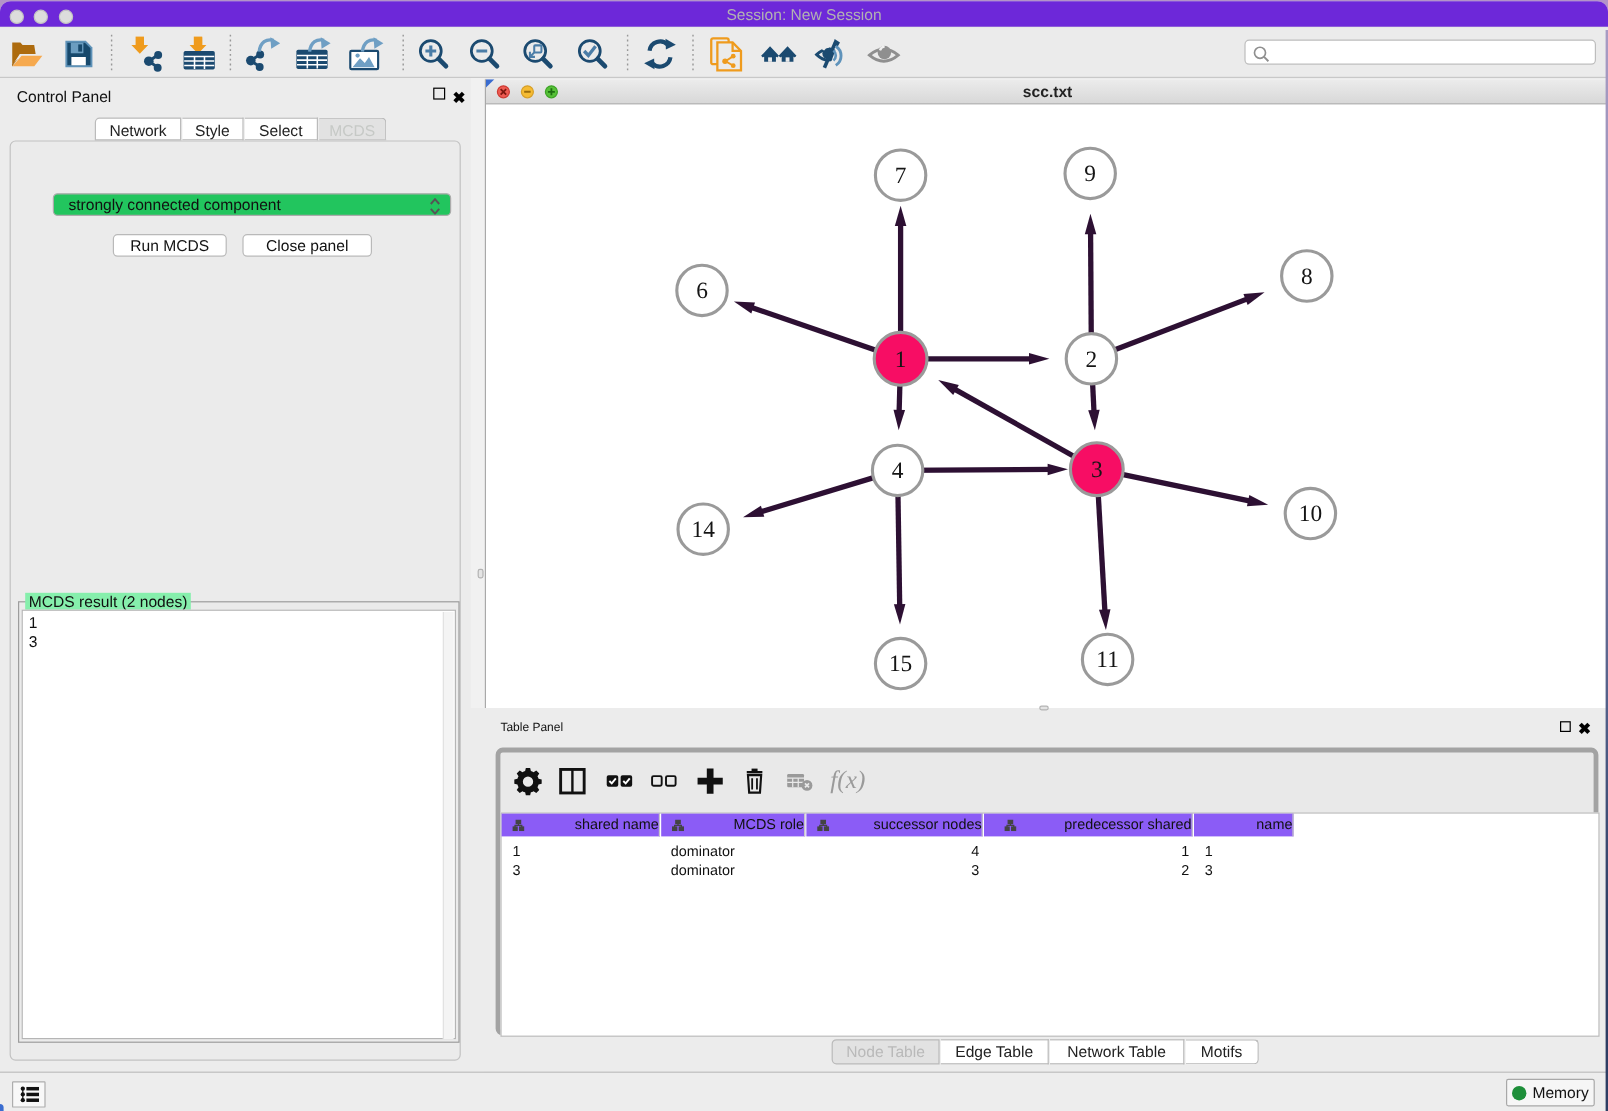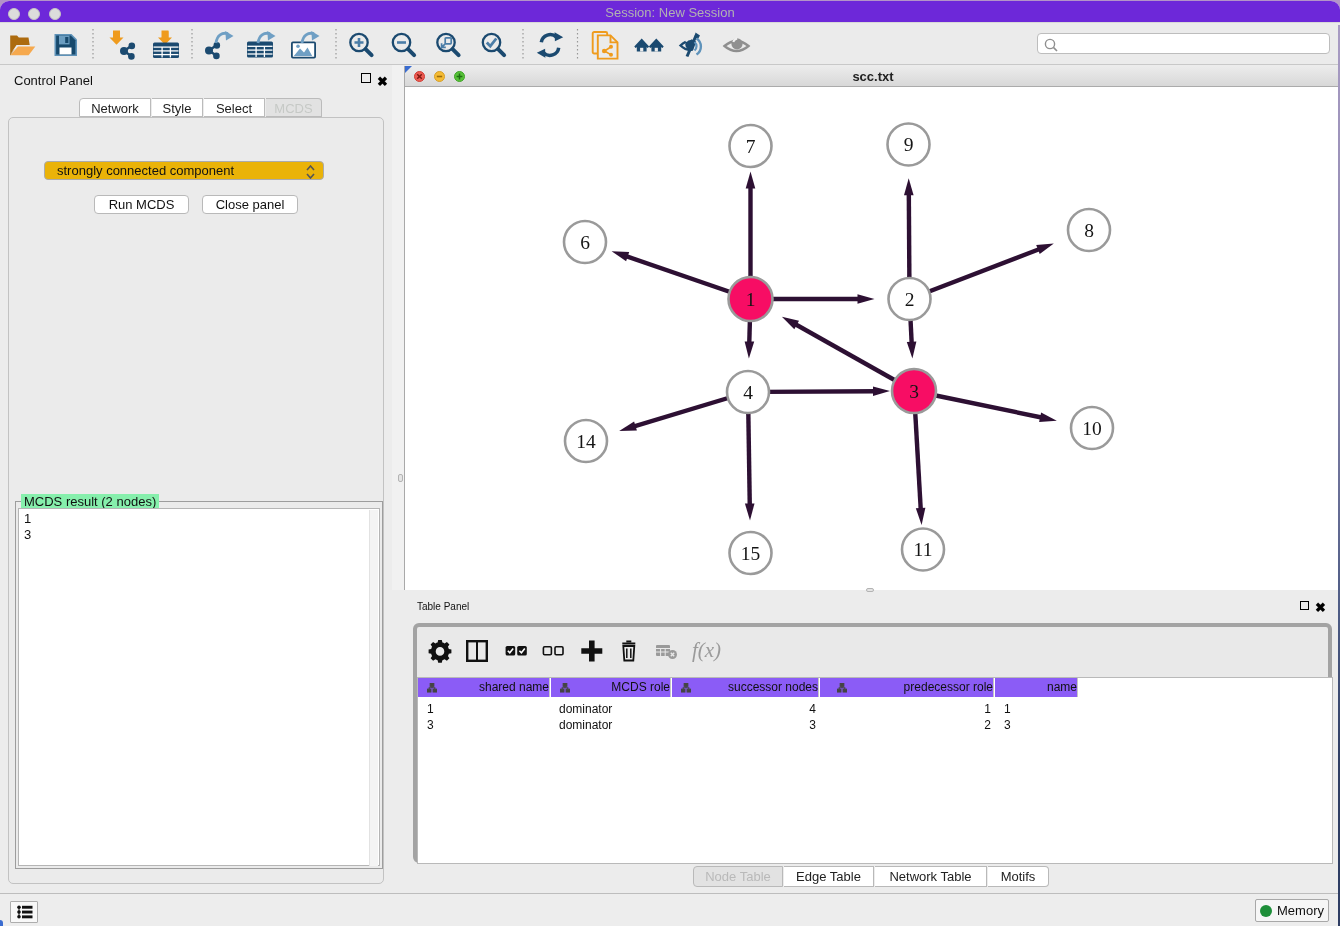--- a/index.html
+++ b/index.html
@@ -9,21 +9,21 @@
 #toolbar{position:absolute;left:0;top:22px;width:1340px;height:42px;background:#ebebeb;border-bottom:1px solid #c8c8c8}
 #search{position:absolute;left:1037px;top:10px;width:293px;height:21px;background:#fff;border:1px solid #bdbdbd;border-radius:4px}
 #main{position:absolute;left:0;top:64px;width:1340px;height:828px;background:#ececec}
 
 #cpanel{position:absolute;left:0;top:0;width:392px;height:828px;background:#ececec}
 #cptitle{position:absolute;left:14px;top:8px;font-size:13px;color:#111}
 .wicon{position:absolute;top:9px;font-size:13px;color:#000}
 #cppane{position:absolute;left:8px;top:52px;width:376px;height:767px;background:#ebebeb;border:1px solid #c2c2c2;border-radius:5px}
 .tab{position:absolute;top:33px;height:19px;background:#fff;border:1px solid #bbb;font-size:13px;color:#222;text-align:center;line-height:19px}
 #opt{position:absolute;left:0;top:72px;width:392px;text-align:center;font-size:13px;color:#111}
-#combo{position:absolute;left:44px;top:96px;width:280px;height:19px;background:#eab308;border:1px solid #ababab;border-radius:4px;font-size:13px;color:#111;line-height:17px;padding-left:12px}
+#combo{position:absolute;left:44px;top:96px;width:332px;height:19px;background:#22c55e;border:1px solid #ababab;border-radius:4px;font-size:13px;color:#111;line-height:17px;padding-left:12px}
 .btn{position:absolute;top:130px;height:19px;background:#fff;border:1px solid #b9b9b9;border-radius:4px;font-size:13px;color:#111;text-align:center;line-height:17px}
 #grp{position:absolute;left:15px;top:436px;width:368px;height:368px;border:1px solid #9d9d9d}
 #grptitle{position:absolute;left:5px;top:-8px;background:#86efac;padding:0 3px;font-size:13px;color:#111}
 #grpinner{position:absolute;left:2px;top:6px;width:362px;height:358px;background:#fff;border:1px solid #b5b5b5}
 #grptext{position:absolute;left:5px;top:2px;font-size:13px;color:#111;line-height:16px}
 #grpsb{position:absolute;right:1px;top:1px;width:9px;height:356px;background:#f4f4f4;border-left:1px solid #e2e2e2}
 
 #nwin{position:absolute;left:404px;top:1px;width:936px;height:524px;background:#fff;border-left:1px solid #a9a9a9}
 #nwtitle{position:absolute;left:0;top:0;width:936px;height:21px;background:linear-gradient(#ececec,#d8d8d8);border-bottom:1px solid #ababab}
 #nwtext{position:absolute;top:3px;left:0;width:100%;text-align:center;font-size:13px;font-weight:bold;color:#222}
@@ -213,21 +213,21 @@
    <div id="cppane"></div>
    <div class="tab" style="left:79px;width:72px;border-radius:4px 0 0 0">Network</div>
    <div class="tab" style="left:152px;width:51px;border-left:none">Style</div>
    <div class="tab" style="left:204px;width:61px;border-left:none">Select</div>
    <div class="tab" style="left:266px;width:56px;border-left:none;background:#e2e2e2;color:#c6c9c6;border-radius:0 4px 0 0">MCDS</div>
    <div id="combo">strongly connected component<svg style="position:absolute;right:8px;top:2.5px" width="9" height="14" viewBox="0 0 9 14">
             <path d="M1 5 L4.5 1 L8 5" fill="none" stroke="#555" stroke-width="1.6"></path>
             <path d="M1 9 L4.5 13 L8 9" fill="none" stroke="#555" stroke-width="1.6"></path>
           </svg></div>
    <div class="btn" style="left:94px;width:95px">Run MCDS</div>
-   <div class="btn" style="left:202px;width:96px">Close panel</div>
+   <div class="btn" style="left:202px;width:108px">Close panel</div>
    <div id="grp">
      <div id="grptitle">MCDS result (2 nodes)</div>
      <div id="grpinner">
             <div id="grptext">1<br>3</div>
             <div id="grpsb"></div>
           </div>
    </div>
   </div>
   <div id="nwin">
    <div id="nwtitle">
@@ -367,21 +367,21 @@
               </g>
               <g transform="translate(278.5,13)">
                 <text x="11" y="17" text-anchor="middle" font-family="Liberation Serif,serif" font-style="italic" font-size="21" fill="#9a9a9a">f(x)</text>
               </g>
             </svg>
           </div>
     <div id="tbl">
      <div class="th" style="left:0;width:132px">shared name</div>
      <div class="th" style="left:133px;width:120px">MCDS role</div>
      <div class="th" style="left:254px;width:147px">successor nodes</div>
-     <div class="th" style="left:402px;width:174px">predecessor role</div>
+     <div class="th" style="left:402px;width:174px">predecessor shared</div>
      <div class="th" style="left:577px;width:83px">name</div>
             <svg width="10" height="10" style="position:absolute;left:9px;top:5px;z-index:5">
               <g fill="none" stroke="#444" stroke-width="1.1">
                 <rect x="3.2" y="0.5" width="3.6" height="2.8" fill="#444"></rect>
                 <rect x="0.5" y="6.2" width="3.4" height="2.8" fill="#444"></rect>
                 <rect x="6.1" y="6.2" width="3.4" height="2.8" fill="#444"></rect>
                 <path d="M5,3.3 L5,4.8 M2.2,6.2 L2.2,4.8 L7.8,4.8 L7.8,6.2"></path>
               </g>
             </svg>
             <svg width="10" height="10" style="position:absolute;left:142px;top:5px;z-index:5">

